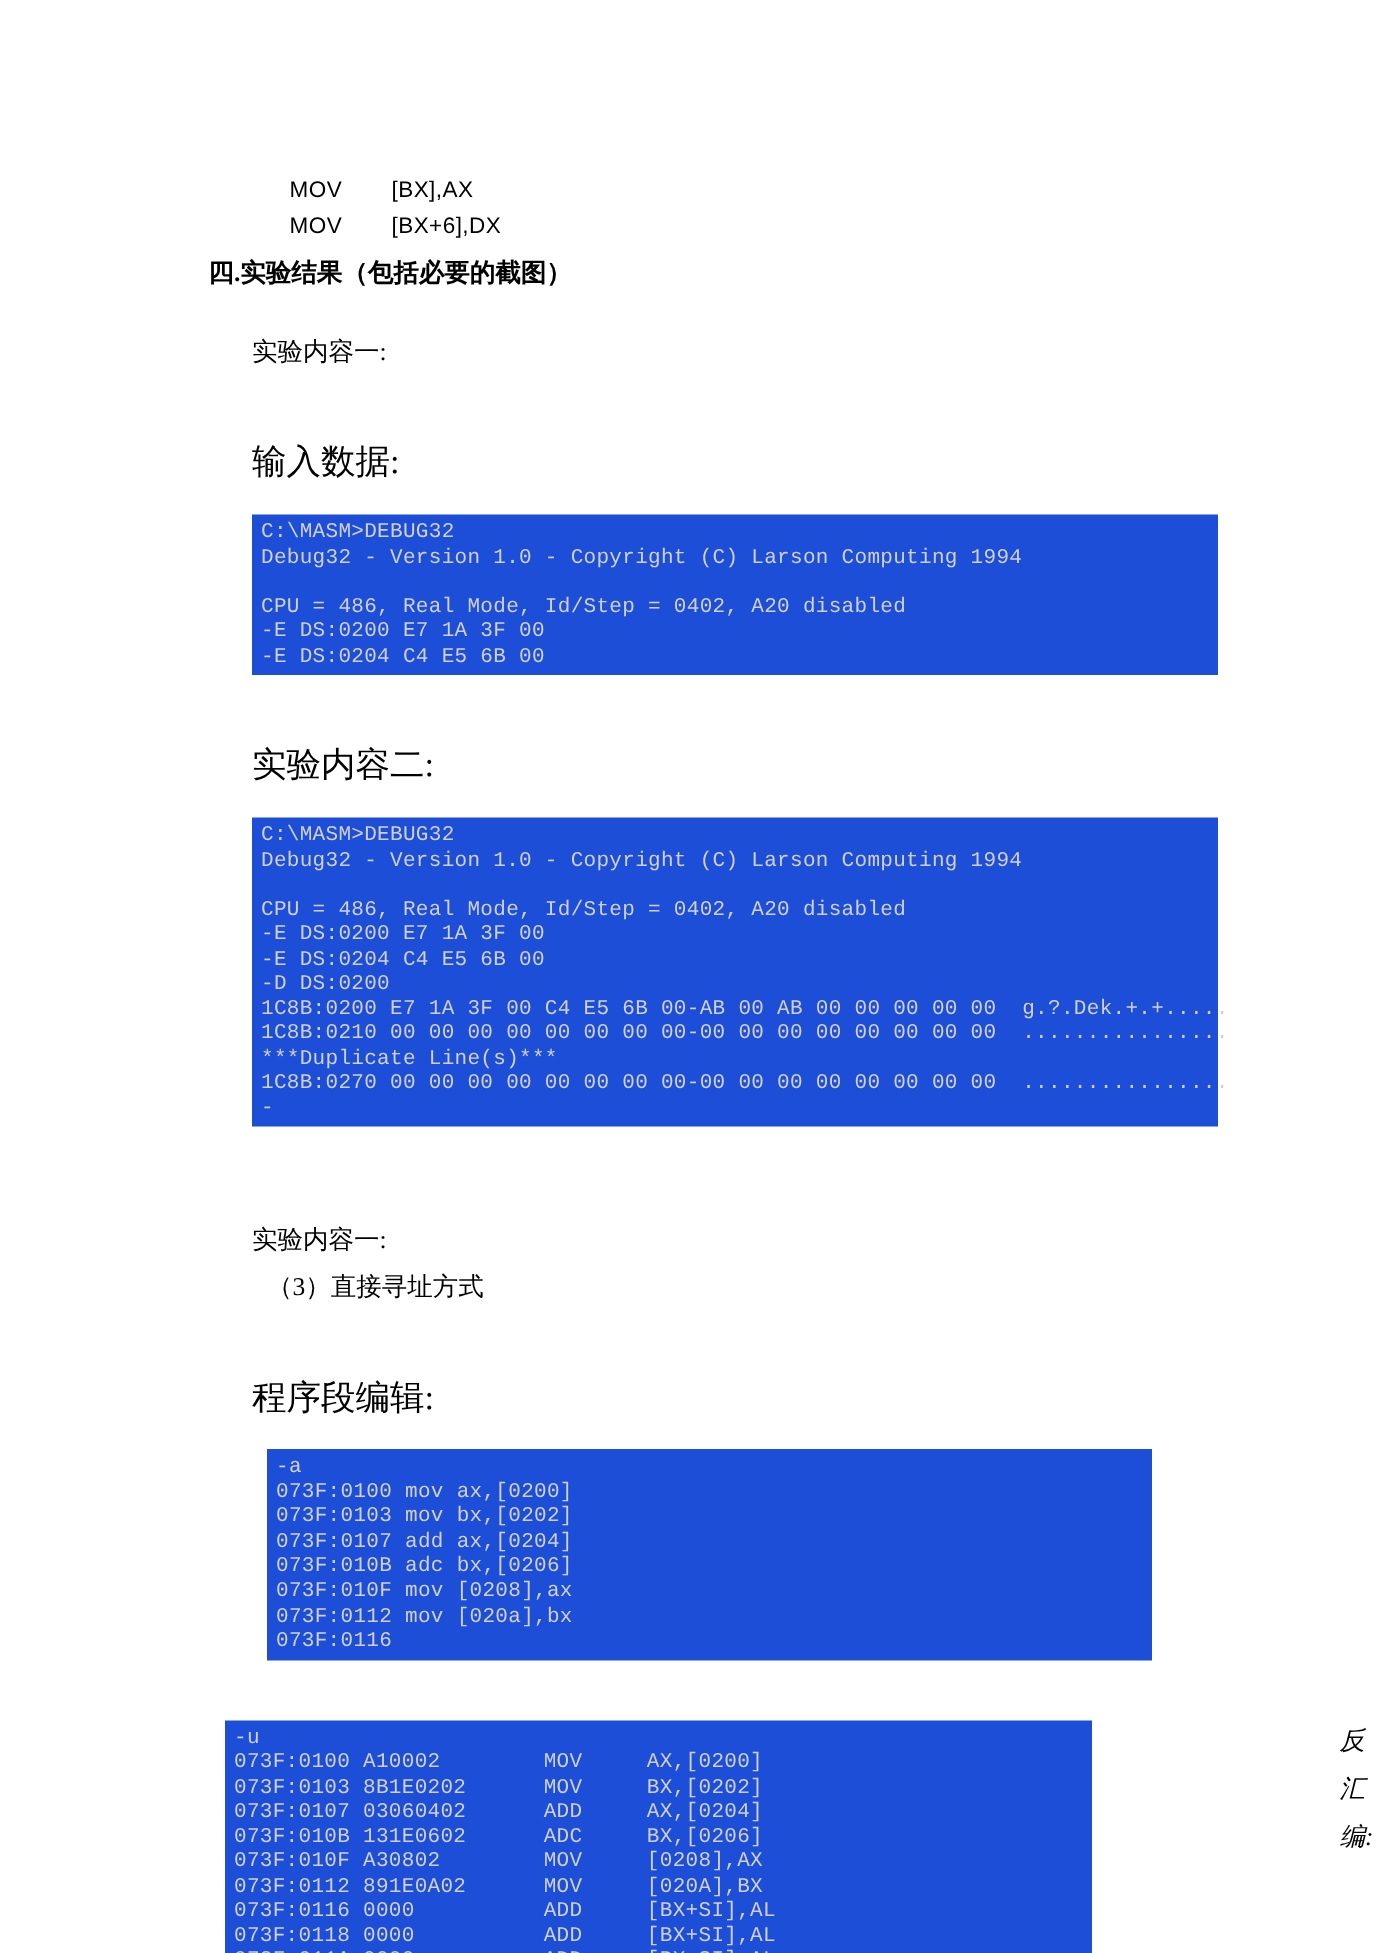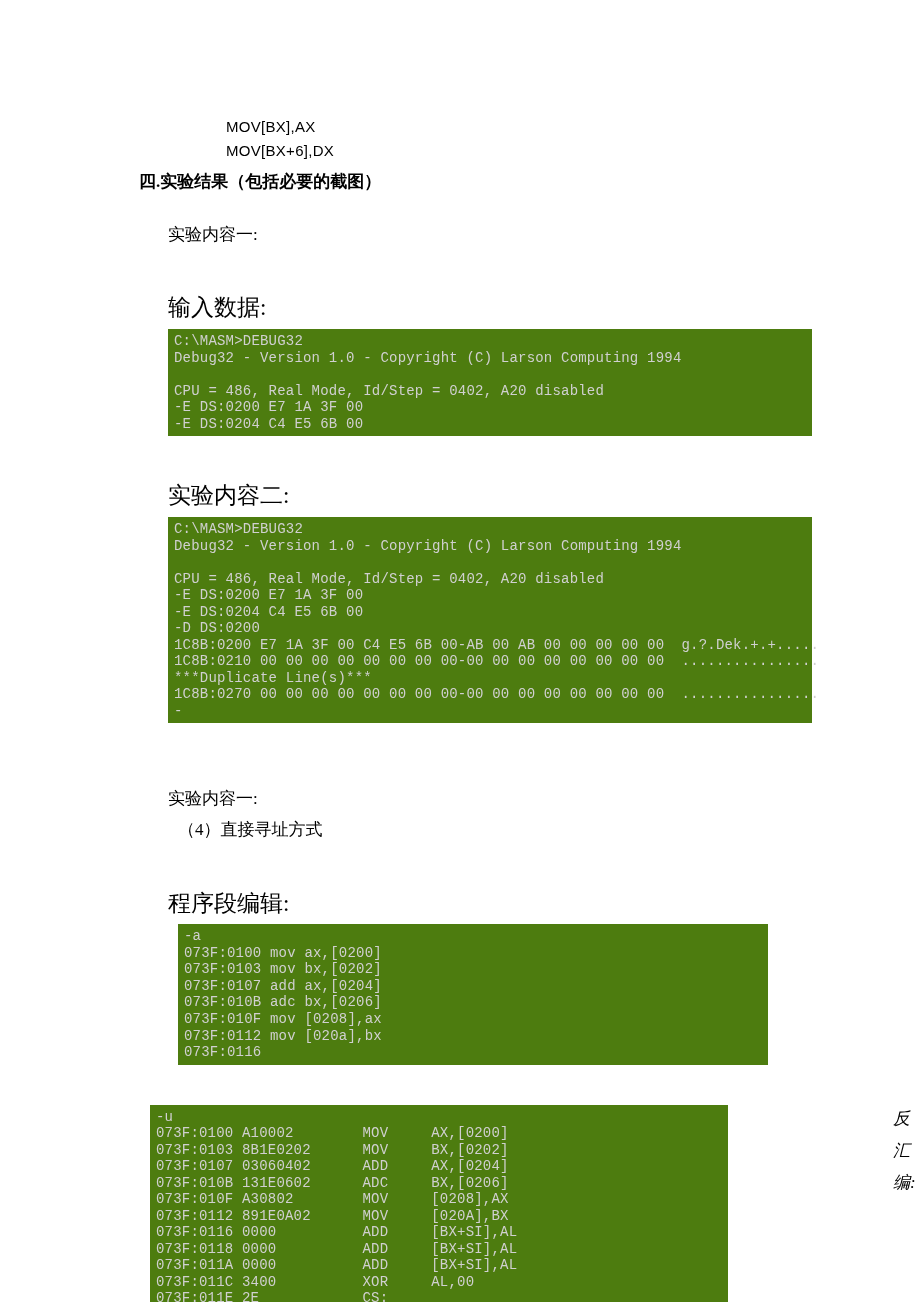--- a/index.html
+++ b/index.html
@@ -19,45 +19,44 @@
     }
     .asm-line {
       font-family: "Arial", sans-serif;
       margin-left: 25px;
       font-size: 15px;
       letter-spacing: 0.3px;
     }
     .asm-op {
       display: inline-block;
       width: 68px;
-      text-align: right;
     }
     .section-heading {
       font-weight: bold;
       margin-left: -29px;
       margin-top: 5px;
       font-size: 17px;
     }
     .sub-heading {
       margin-top: 26px;
       font-size: 17px;
     }
     .label {
       margin-top: 42px;
       font-size: 23px;
     }
     .terminal {
-      background: #4d7c0f;
+      background: #1d4ed8;
       color: #d0d0d0;
       font-family: "Courier New", "Lucida Console", monospace;
       font-size: 14px;
       line-height: 1.18;
       padding: 4px 6px;
       white-space: pre;
-      margin-top: 2px;
+      margin-top: 16px;
       letter-spacing: 0.2px;
     }
     .terminal.t1 {
       width: 644px;
     }
     .terminal.t2 {
       width: 644px;
     }
     .terminal.t3 {
       width: 590px;
@@ -116,21 +115,21 @@
 -E DS:0200 E7 1A 3F 00
 -E DS:0204 C4 E5 6B 00
 -D DS:0200
 1C8B:0200 E7 1A 3F 00 C4 E5 6B 00-AB 00 AB 00 00 00 00 00  g.?.Dek.+.+.....
 1C8B:0210 00 00 00 00 00 00 00 00-00 00 00 00 00 00 00 00  ................
 ***Duplicate Line(s)***
 1C8B:0270 00 00 00 00 00 00 00 00-00 00 00 00 00 00 00 00  ................
 -</div>
 
 <div class="sub-heading" style="margin-top:62px;">实验内容一:</div>
-<div class="indent-item">（4）直接寻址方式</div>
+<div class="indent-item">（3）直接寻址方式</div>
 
 <div class="label">程序段编辑:</div>
 <div class="terminal t3">-a
 073F:0100 mov ax,[0200]
 073F:0103 mov bx,[0202]
 073F:0107 add ax,[0204]
 073F:010B adc bx,[0206]
 073F:010F mov [0208],ax
 073F:0112 mov [020a],bx
 073F:0116</div>

